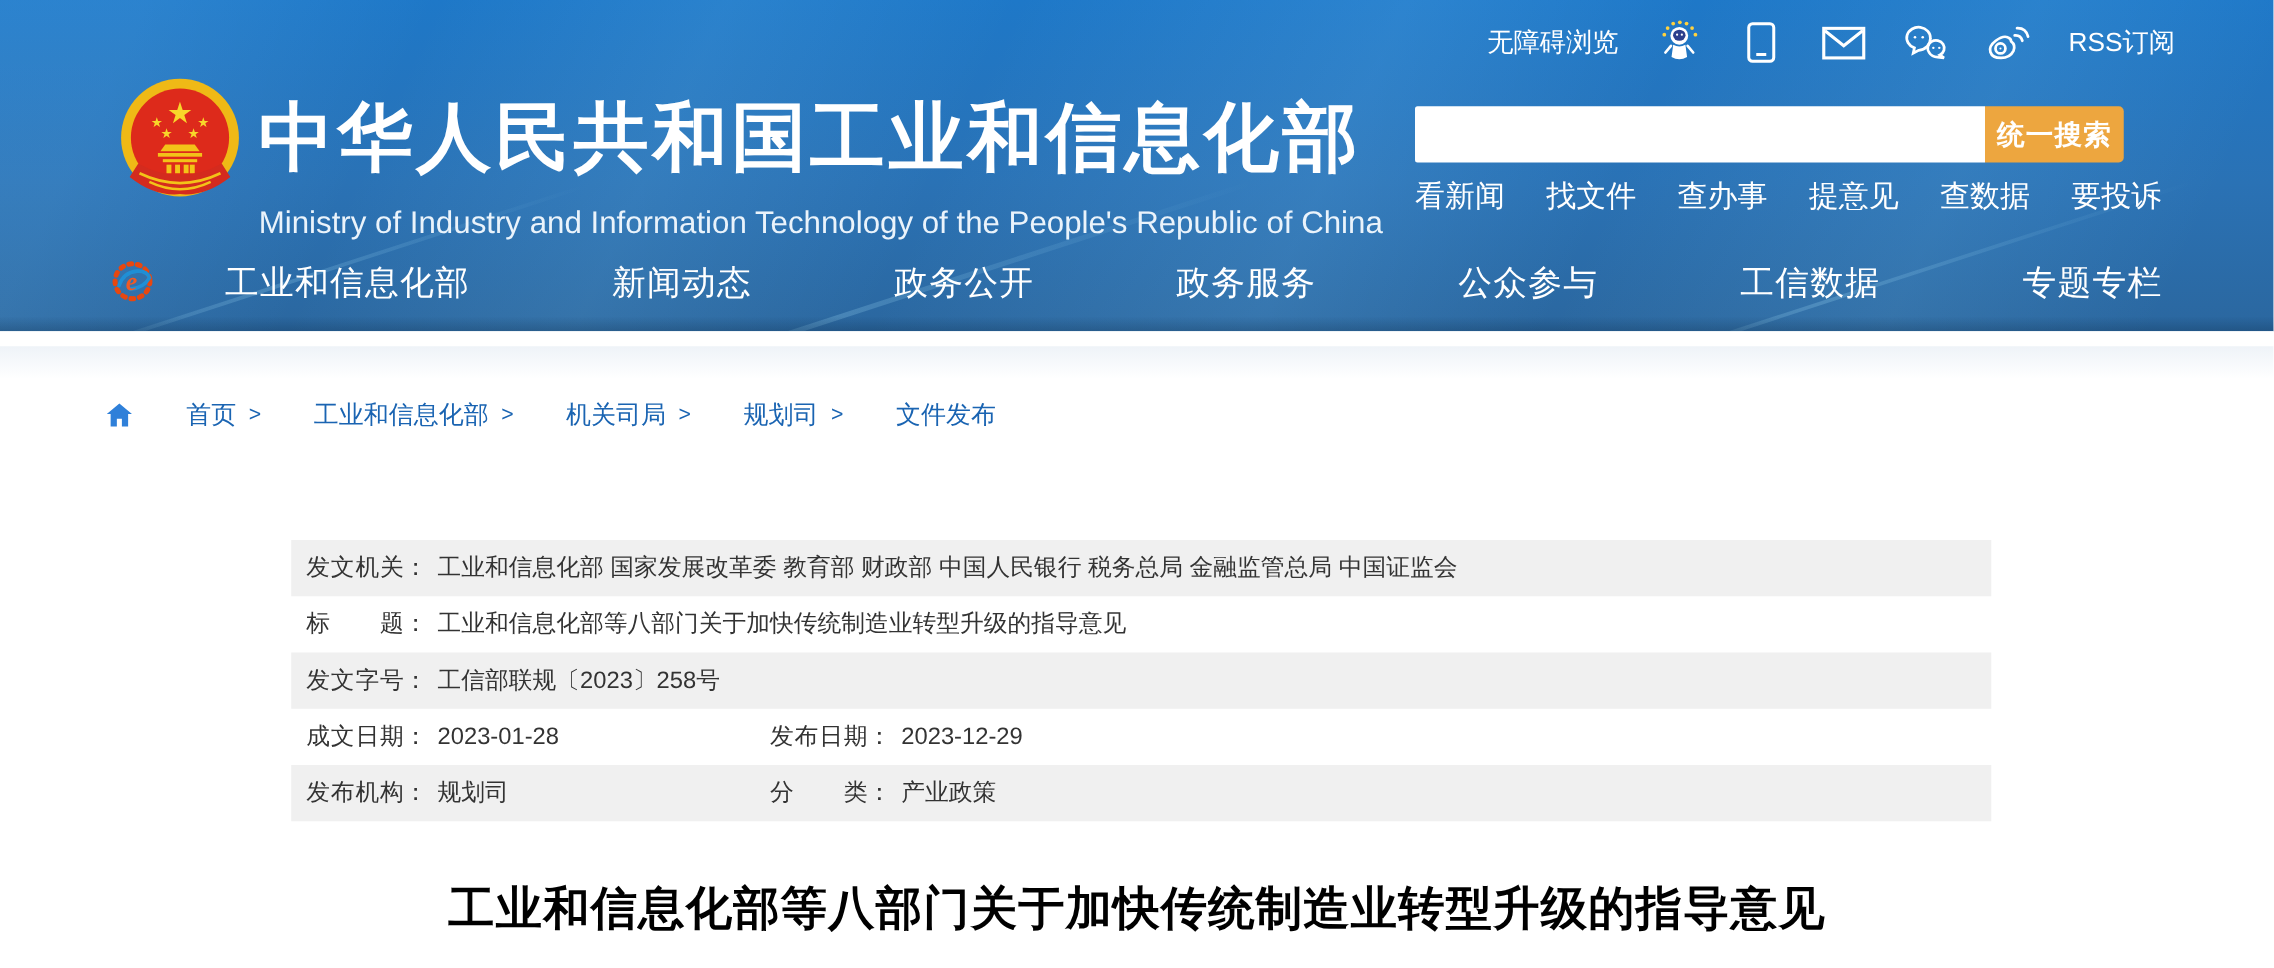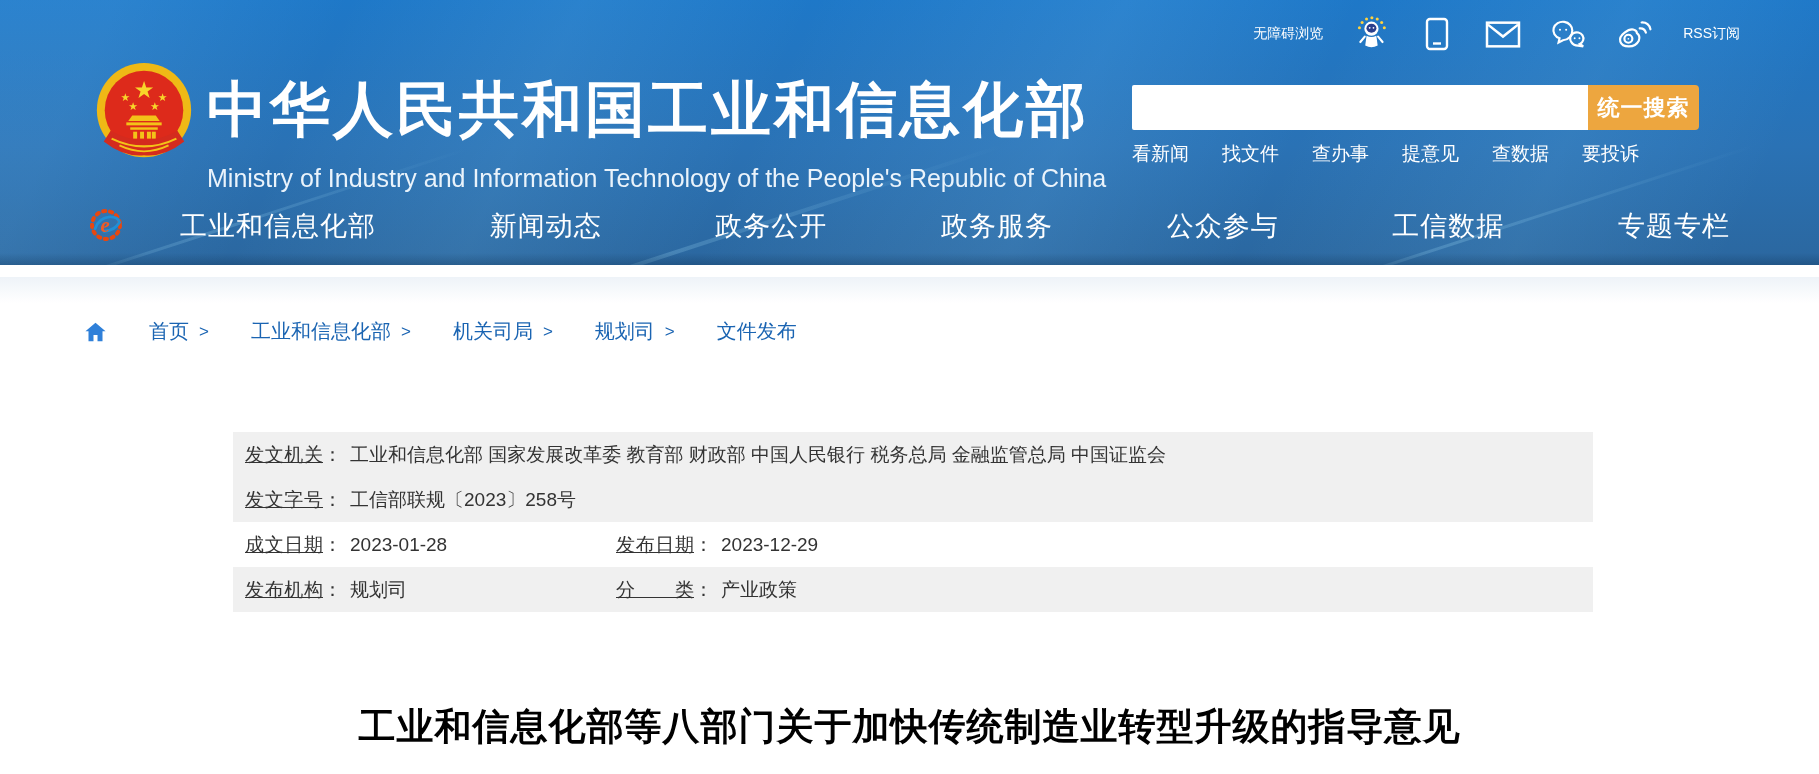--- a/index.html
+++ b/index.html
@@ -29,37 +29,37 @@
     content:"";position:absolute;left:0;bottom:0;width:100%;height:12px;
     background:linear-gradient(180deg, rgba(10,40,70,0) 0%, rgba(10,40,70,0.28) 100%);
   }
   .streak{position:absolute;pointer-events:none;background:linear-gradient(90deg,transparent,rgba(170,230,255,0.22),transparent);height:3px;transform:rotate(-18deg);}
   .streak.s1{left:-40px;top:228px;width:520px;}
   .streak.s2{left:320px;top:252px;width:700px;height:4px;}
   .streak.s3{left:1150px;top:240px;width:620px;}
 
   
   .utility-bar{position:absolute;top:16px;right:79px;display:flex;align-items:center;gap:30px;z-index:5;}
-  .utility-bar a{color:#fff;text-decoration:none;font-size:14px;white-space:nowrap;}
+  .utility-bar a{color:#fff;text-decoration:none;font-size:21px;white-space:nowrap;}
   .util-icon{display:inline-flex;align-items:center;justify-content:center;width:36px;height:36px;cursor:pointer;}
 
   
   .brand-emblem{position:absolute;left:90px;top:60px;width:108px;height:114px;}
   .brand-text{position:absolute;left:207px;top:70px;color:#fff;}
   .brand-title{font-size:60px;font-weight:bold;letter-spacing:3px;color:#fff;white-space:nowrap;}
   .brand-subtitle{margin-top:13px;font-size:25px;color:#eaf3fb;white-space:nowrap;}
 
   
   .search-box{position:absolute;left:1132px;top:85px;width:584px;height:45px;display:flex;}
   .search-input{width:456px;height:45px;border:none;outline:none;background:#fff;font-size:18px;padding:0 12px;border-radius:2px 0 0 2px;}
   .search-button{width:111px;height:45px;border:none;background:var(--button_orange);color:#fff;
     font-size:22px;font-weight:bold;cursor:pointer;border-radius:0 4px 4px 0;letter-spacing:1px;
     font-family:"Liberation Sans","DejaVu Sans",sans-serif;}
   .quick-links{position:absolute;left:1132px;top:141px;display:flex;gap:33px;}
-  .quick-links a{color:#fff;text-decoration:none;font-size:19px;white-space:nowrap;text-align:center;}
+  .quick-links a{color:#fff;text-decoration:none;font-size:24px;white-space:nowrap;text-align:center;}
 
   
   .main-nav{position:absolute;left:0;top:194px;width:1819px;height:64px;}
   .nav-logo{position:absolute;left:88px;top:13px;width:36px;height:36px;}
   .nav-items{position:absolute;left:180px;right:89px;top:0;height:64px;display:flex;justify-content:space-between;align-items:center;}
   .nav-items a{color:#fff;text-decoration:none;font-size:27px;white-space:nowrap;letter-spacing:1px;}
 
   
   .content{position:absolute;left:0;top:265px;width:1819px;height:509px;background:#fff;}
   .content-shadow{position:absolute;left:0;top:12px;width:100%;height:26px;
@@ -70,21 +70,21 @@
   .breadcrumb .bc-link{color:var(--link_blue);text-decoration:none;cursor:pointer;white-space:nowrap;margin-left:32px;}
   .breadcrumb .bc-sep{color:var(--link_blue);font-size:17px;padding:0 1px;}
   .home-icon{display:inline-flex;margin-right:2px;}
 
   
   .meta-table{position:absolute;left:233px;top:167px;width:1360px;}
   .meta-row{position:relative;height:45px;line-height:45px;padding-left:12px;font-size:19px;color:var(--text_dark);white-space:nowrap;}
   .meta-row.gray{background:var(--row_gray);}
   .meta-col{display:inline-block;}
   .meta-col.col2{position:absolute;left:383px;top:0;}
-  .meta-label{display:inline-block;width:78px;text-align:justify;text-align-last:justify;vertical-align:top;text-decoration:underline;}
+  .meta-label{display:inline-block;width:78px;text-align:justify;text-align-last:justify;vertical-align:top;}
   .meta-colon{display:inline-block;margin-right:8px;}
   .meta-value{color:var(--text_dark);text-align:center;}
 
   
   .doc-title{position:absolute;left:0;top:437px;width:1819px;text-align:center;
     font-size:37px;font-weight:bold;color:#000;letter-spacing:1px;}
 </style>
 </head>
 <body>
 
@@ -229,20 +229,21 @@
           <a class="bc-link" href="#">机关司局</a>
           <span class="bc-sep">&gt;</span>
           <a class="bc-link" href="#">规划司</a>
           <span class="bc-sep">&gt;</span>
           <a class="bc-link" href="#">文件发布</a>
         </span>
     </div>
 
     <div class="meta-table">
         <div class="meta-row gray"><div class="meta-col"><span class="meta-label">发文机关</span><span class="meta-colon">：</span><span class="meta-value">工业和信息化部 国家发展改革委 教育部 财政部 中国人民银行 税务总局 金融监管总局 中国证监会</span></div></div>
+        <div class="meta-row"><div class="meta-col"><span class="meta-label">标题</span><span class="meta-colon">：</span><span class="meta-value">工业和信息化部等八部门关于加快传统制造业转型升级的指导意见</span></div></div>
         <div class="meta-row gray"><div class="meta-col"><span class="meta-label">发文字号</span><span class="meta-colon">：</span><span class="meta-value">工信部联规〔2023〕258号</span></div></div>
         <div class="meta-row"><div class="meta-col"><span class="meta-label">成文日期</span><span class="meta-colon">：</span><span class="meta-value">2023-01-28</span></div><div class="meta-col col2"><span class="meta-label">发布日期</span><span class="meta-colon">：</span><span class="meta-value">2023-12-29</span></div></div>
         <div class="meta-row gray"><div class="meta-col"><span class="meta-label">发布机构</span><span class="meta-colon">：</span><span class="meta-value">规划司</span></div><div class="meta-col col2"><span class="meta-label">分类</span><span class="meta-colon">：</span><span class="meta-value">产业政策</span></div></div>
       </div>
 
     <h1 class="doc-title">工业和信息化部等八部门关于加快传统制造业转型升级的指导意见</h1>
   </main>
 
 </div>
 

